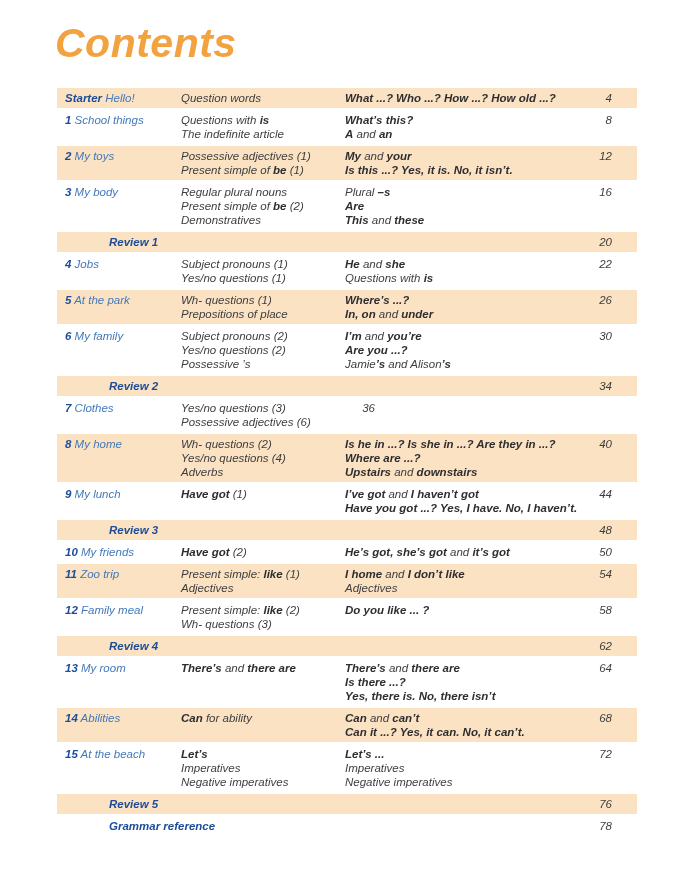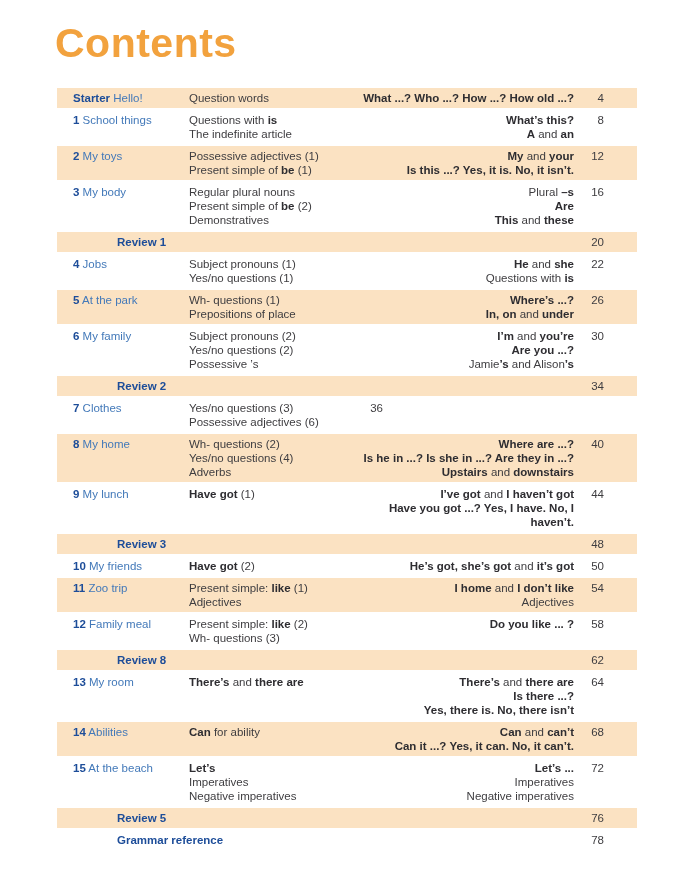--- a/index.html
+++ b/index.html
@@ -1,36 +1,36 @@
 <!DOCTYPE html>
 <html><head>
 <meta charset="utf-8">
 <style>
   html,body { margin:0; padding:0; background:#ffffff; }
   .page {
     position:relative; width:688px; height:873px; background:#ffffff;
-    font-family:"Liberation Sans","DejaVu Sans",sans-serif; overflow:hidden;
+    font-family:"Liberation Sans","DejaVu Sans",sans-serif; overflow:hidden;font-style:italic;
   }
   .title {
     position:absolute; left:55px; top:20px;
     font-size:41px; font-weight:bold; letter-spacing:0.5px;
     color:var(--orange,#F2A23E);
   }
   .toc { position:absolute; left:57px; top:88px; width:580px; }
   .row {
     display:flex; align-items:flex-start;
-    padding:3px 8px; margin-bottom:2px;
+    padding:3px 0; margin-bottom:2px;
     font-size:11.5px; line-height:14px; color:var(--text,#3E3D40);
   }
   .row.shaded { background:var(--peach,#FBE2C2); }
   .c-unit  { width:124px; padding-left:8px; box-sizing:border-box; flex:none; }
   .u-num   { font-weight:bold; color:var(--navy,#1D4D99); }
   .u-name  { color:var(--blue,#4379B9); }
   .c-grammar { width:164px; flex:none; }
-  .c-ex    { flex:1 1 auto; min-width:0;text-align:right; }
+  .c-ex    { flex:1 1 auto; min-width:0; }
   .c-page  { width:55px; flex:none; text-align:right; padding-right:25px; box-sizing:border-box; }
   .c-review { flex:1 1 auto; padding-left:8px; font-weight:bold; color:var(--navy,#1D4D99);margin-left:44px; }
   .ln { white-space:normal; }
   b { font-weight:bold; color:#2E2D31; }
 </style>
 </head>
 <body>
 
 <div class="page" style="--orange: #F2A23E; --peach: #FBE2C2; --navy: #1D4D99; --blue: #4379B9; --text: #3E3D40;">
   <div class="title">Contents</div>
@@ -138,22 +138,22 @@
         <div class="c-page">36</div>
       </div>
       <div class="row shaded">
         <div class="c-unit"><span class="u-num">8</span> <span class="u-name">My home</span></div>
         <div class="c-grammar">
           <div class="ln">Wh- questions (2)</div>
           <div class="ln">Yes/no questions (4)</div>
           <div class="ln">Adverbs</div>
         </div>
         <div class="c-ex">
+          <div class="ln"><b>Is he in ...? Is she in ...? Are they in ...?</b></div>
           <div class="ln"><b>Where are ...?</b></div>
-          <div class="ln"><b>Is he in ...? Is she in ...? Are they in ...?</b></div>
           <div class="ln"><b>Upstairs</b> and <b>downstairs</b></div>
         </div>
         <div class="c-page">40</div>
       </div>
       <div class="row">
         <div class="c-unit"><span class="u-num">9</span> <span class="u-name">My lunch</span></div>
         <div class="c-grammar">
           <div class="ln"><b>Have got</b> (1)</div>
         </div>
         <div class="c-ex">
@@ -193,21 +193,21 @@
         <div class="c-grammar">
           <div class="ln">Present simple: <b>like</b> (2)</div>
           <div class="ln">Wh- questions (3)</div>
         </div>
         <div class="c-ex">
           <div class="ln"><b>Do you like ... ?</b></div>
         </div>
         <div class="c-page">58</div>
       </div>
       <div class="row shaded">
-        <div class="c-review">Review 8</div>
+        <div class="c-review">Review 4</div>
         <div class="c-page">62</div>
       </div>
       <div class="row">
         <div class="c-unit"><span class="u-num">13</span> <span class="u-name">My room</span></div>
         <div class="c-grammar">
           <div class="ln"><b>There’s</b> and <b>there are</b></div>
         </div>
         <div class="c-ex">
           <div class="ln"><b>There’s</b> and <b>there are</b></div>
           <div class="ln"><b>Is there ...?</b></div>

